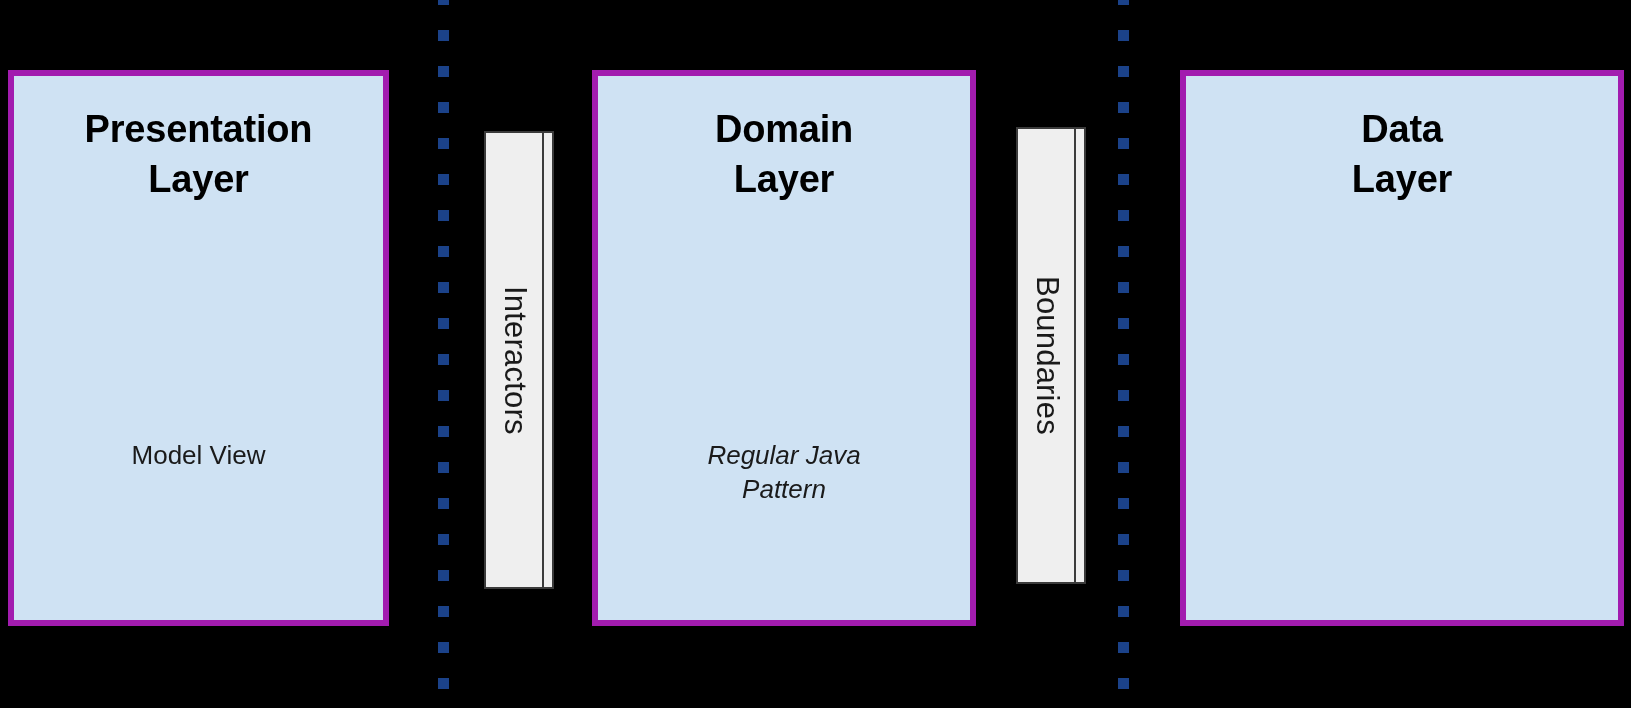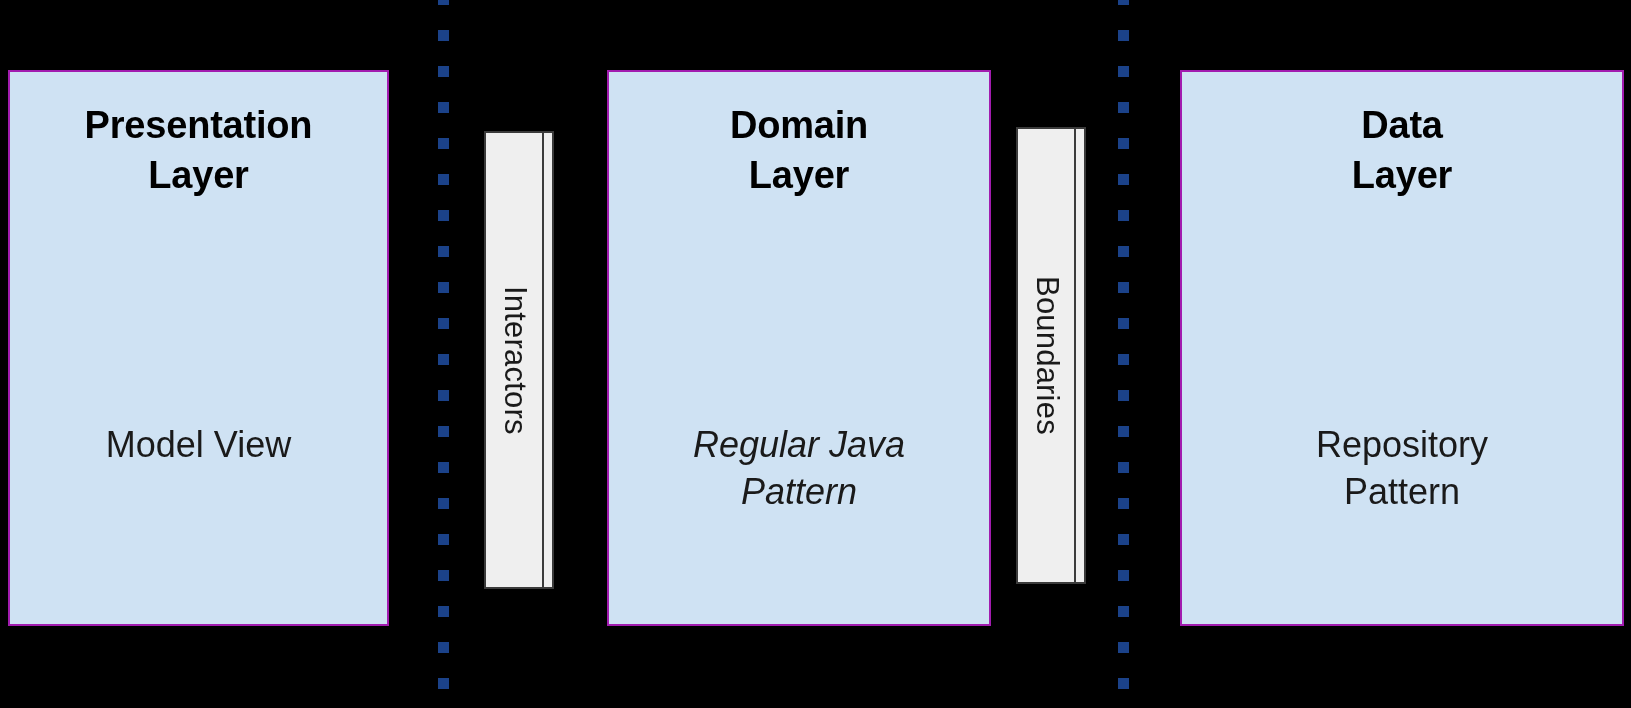--- a/index.html
+++ b/index.html
@@ -16,52 +16,53 @@
     width: 1631px;
     height: 708px;
     background: #000000;
     overflow: hidden;
   }
 
   
   .layer-box {
     position: absolute;
     background: #cfe2f3;
-    border: 2px solid #a21caf;
+    border: 6px solid #a21caf;
     box-sizing: border-box;
     display: flex;
     flex-direction: column;
     align-items: center;
+    gap: 13px;
   }
   .layer-title {
     font-size: 38px;
     font-weight: bold;
     color: #000000;
     line-height: 1.32;
     text-align: center;
     letter-spacing: -0.2px;
     width: 100%;
   }
   .layer-subtitle {
-    font-size: 36px;
+    font-size: 26px;
     font-weight: normal;
     color: #1a1a1a;
     line-height: 1.3;
     text-align: center;
     width: 100%;
   }
 
   #box-presentation {
     left: 8px;  top: 70px;  width: 381px; height: 556px;
   }
   #box-presentation .layer-title    { margin-top: 28px; }
   #box-presentation .layer-subtitle { margin-top: 222px; }
 
   #box-domain {
-    left: 592px; top: 70px; width: 384px; height: 556px; margin-left: 15px;
+    left: 592px; top: 70px; width: 384px; height: 556px;
   }
   #box-domain .layer-title    { margin-top: 28px; }
   #box-domain .layer-subtitle { margin-top: 222px; font-style: italic; }
 
   #box-data {
     left: 1180px; top: 70px; width: 444px; height: 556px; align-items: flex-end;
   }
   #box-data .layer-title    { margin-top: 28px; }
   #box-data .layer-subtitle { margin-top: 222px; }
 
@@ -148,19 +149,15 @@
     <span class="iface-label">Boundaries</span>
   </div>
 
   <div class="dotted-divider" id="divider-right"></div>
 
   <div class="layer-box" id="box-data">
     <div class="layer-title">
       <div>Data</div>
       <div>Layer</div>
     </div>
-    <div class="layer-subtitle">
-      <div>Repository</div>
-      <div>Pattern</div>
-    </div>
   </div>
 
 </div>
 
 </body></html>

